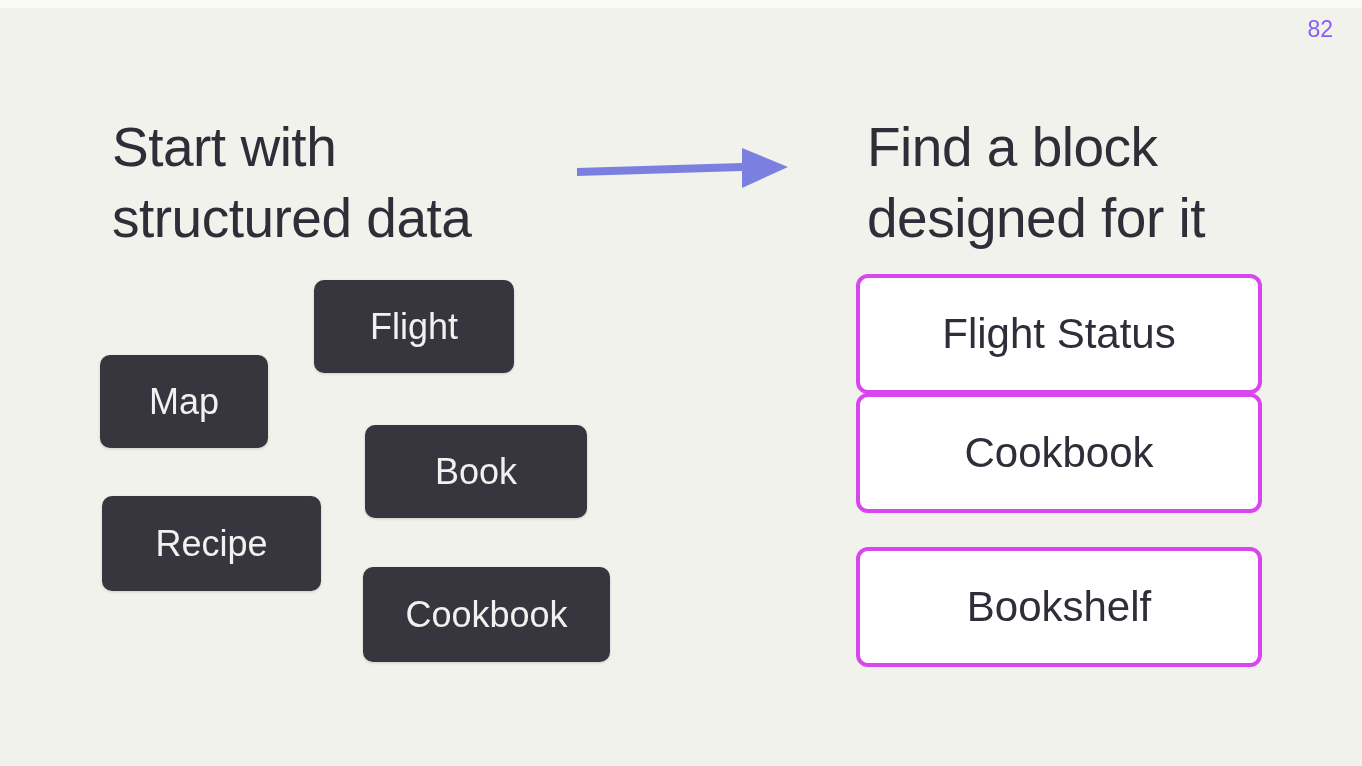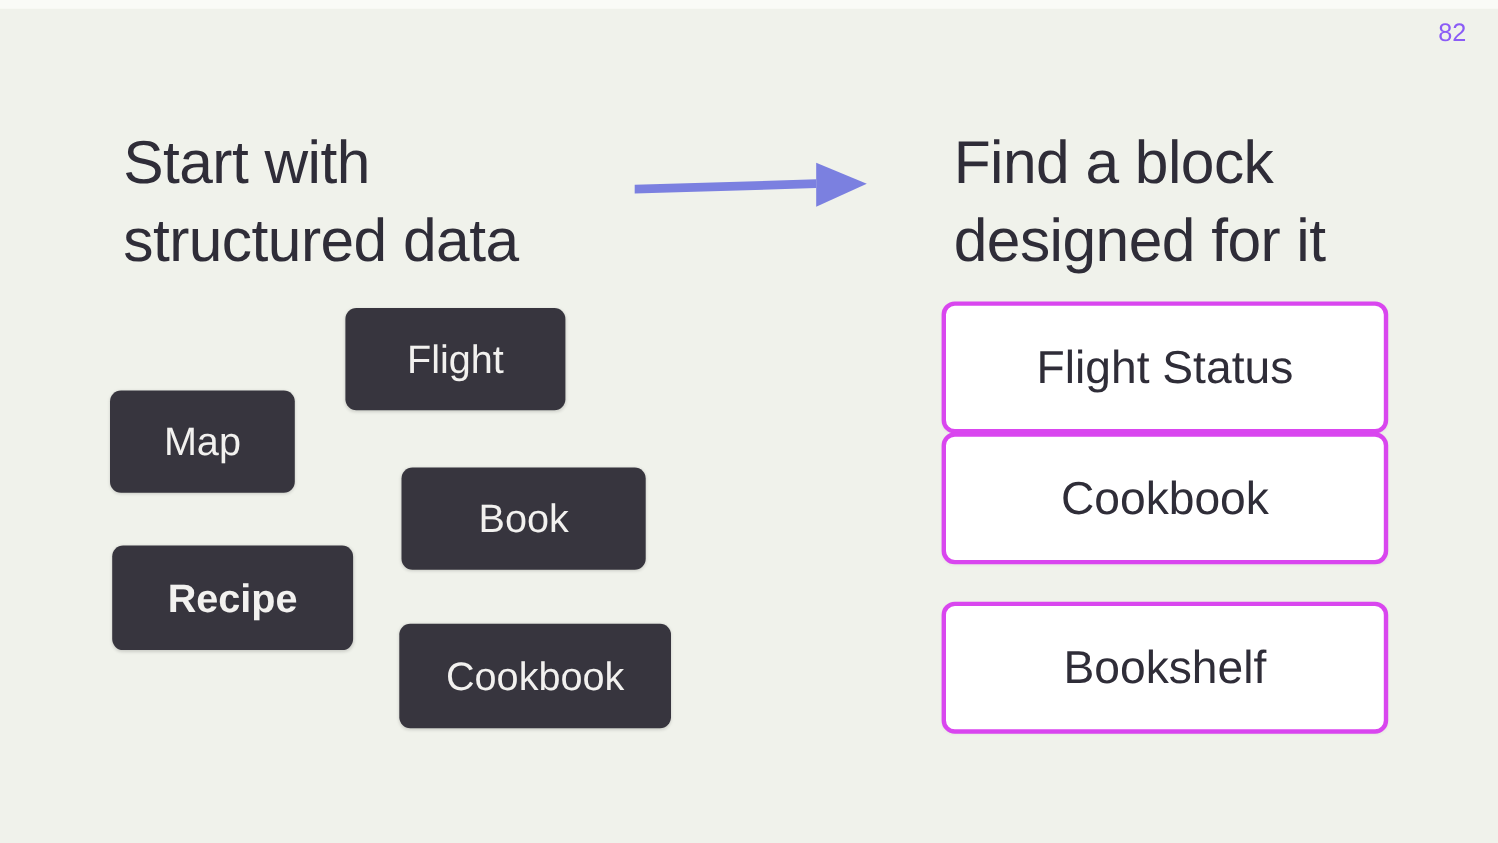--- a/index.html
+++ b/index.html
@@ -38,21 +38,21 @@
     border-radius: 10px;
     color: #f2f1ef;
     font-size: 36px;
     display: flex; align-items: center; justify-content: center;
     box-shadow: 0 1px 3px rgba(0,0,0,0.15);
     cursor: default;
   }
   .chip-flight  { left: 314px; top: 280px; width: 200px; height: 93px; }
   .chip-map     { left: 100px; top: 355px; width: 168px; height: 93px; }
   .chip-book    { left: 365px; top: 425px; width: 222px; height: 93px; }
-  .chip-recipe  { left: 102px; top: 496px; width: 219px; height: 95px; font-weight: bold; }
+  .chip-recipe  { left: 102px; top: 496px; width: 219px; height: 95px; }
   .chip-product { left: 363px; top: 567px; width: 247px; height: 95px; }
   .card {
     position: absolute;
     left: 856px; width: 406px; height: 120px;
     background: #ffffff;
     border: 4px solid #d946ef;
     border-radius: 12px;
     color: #2f2d38;
     font-size: 42px; font-weight: 500;
     display: flex; align-items: center; justify-content: center;

